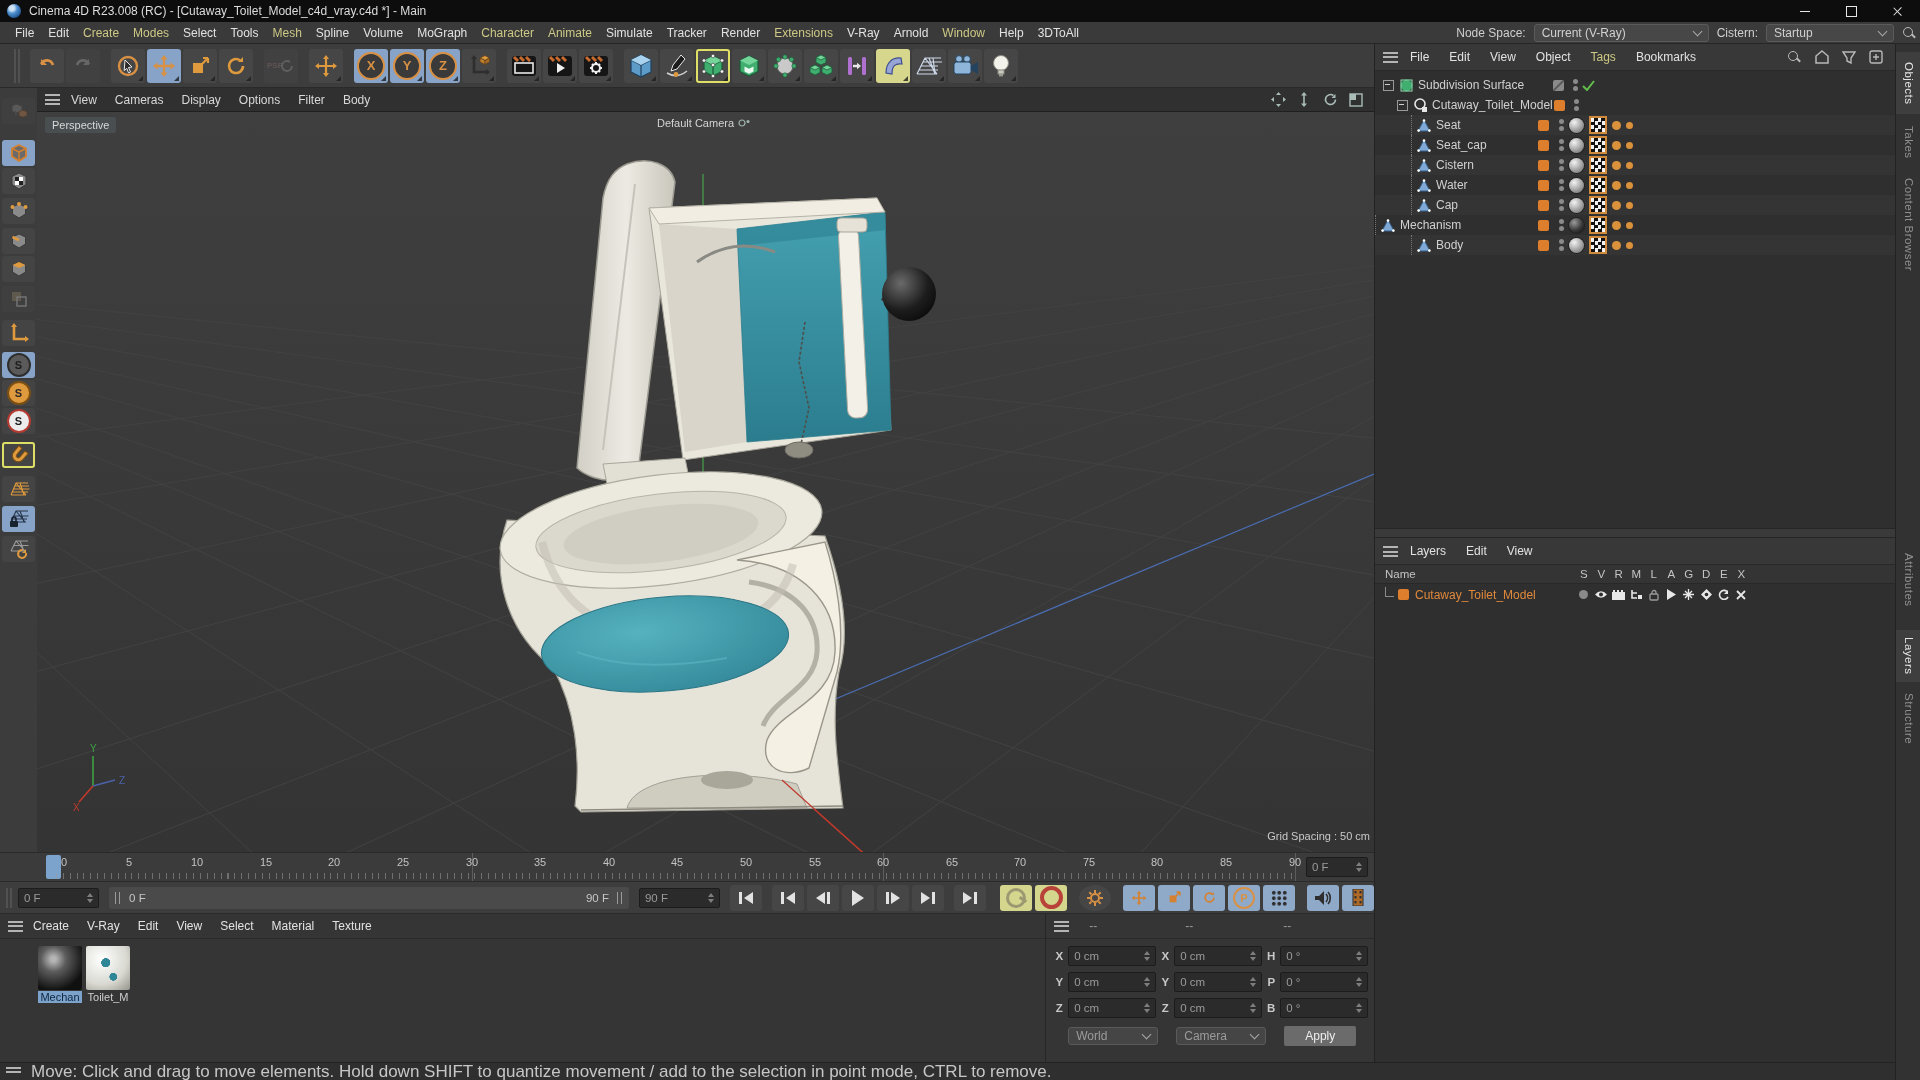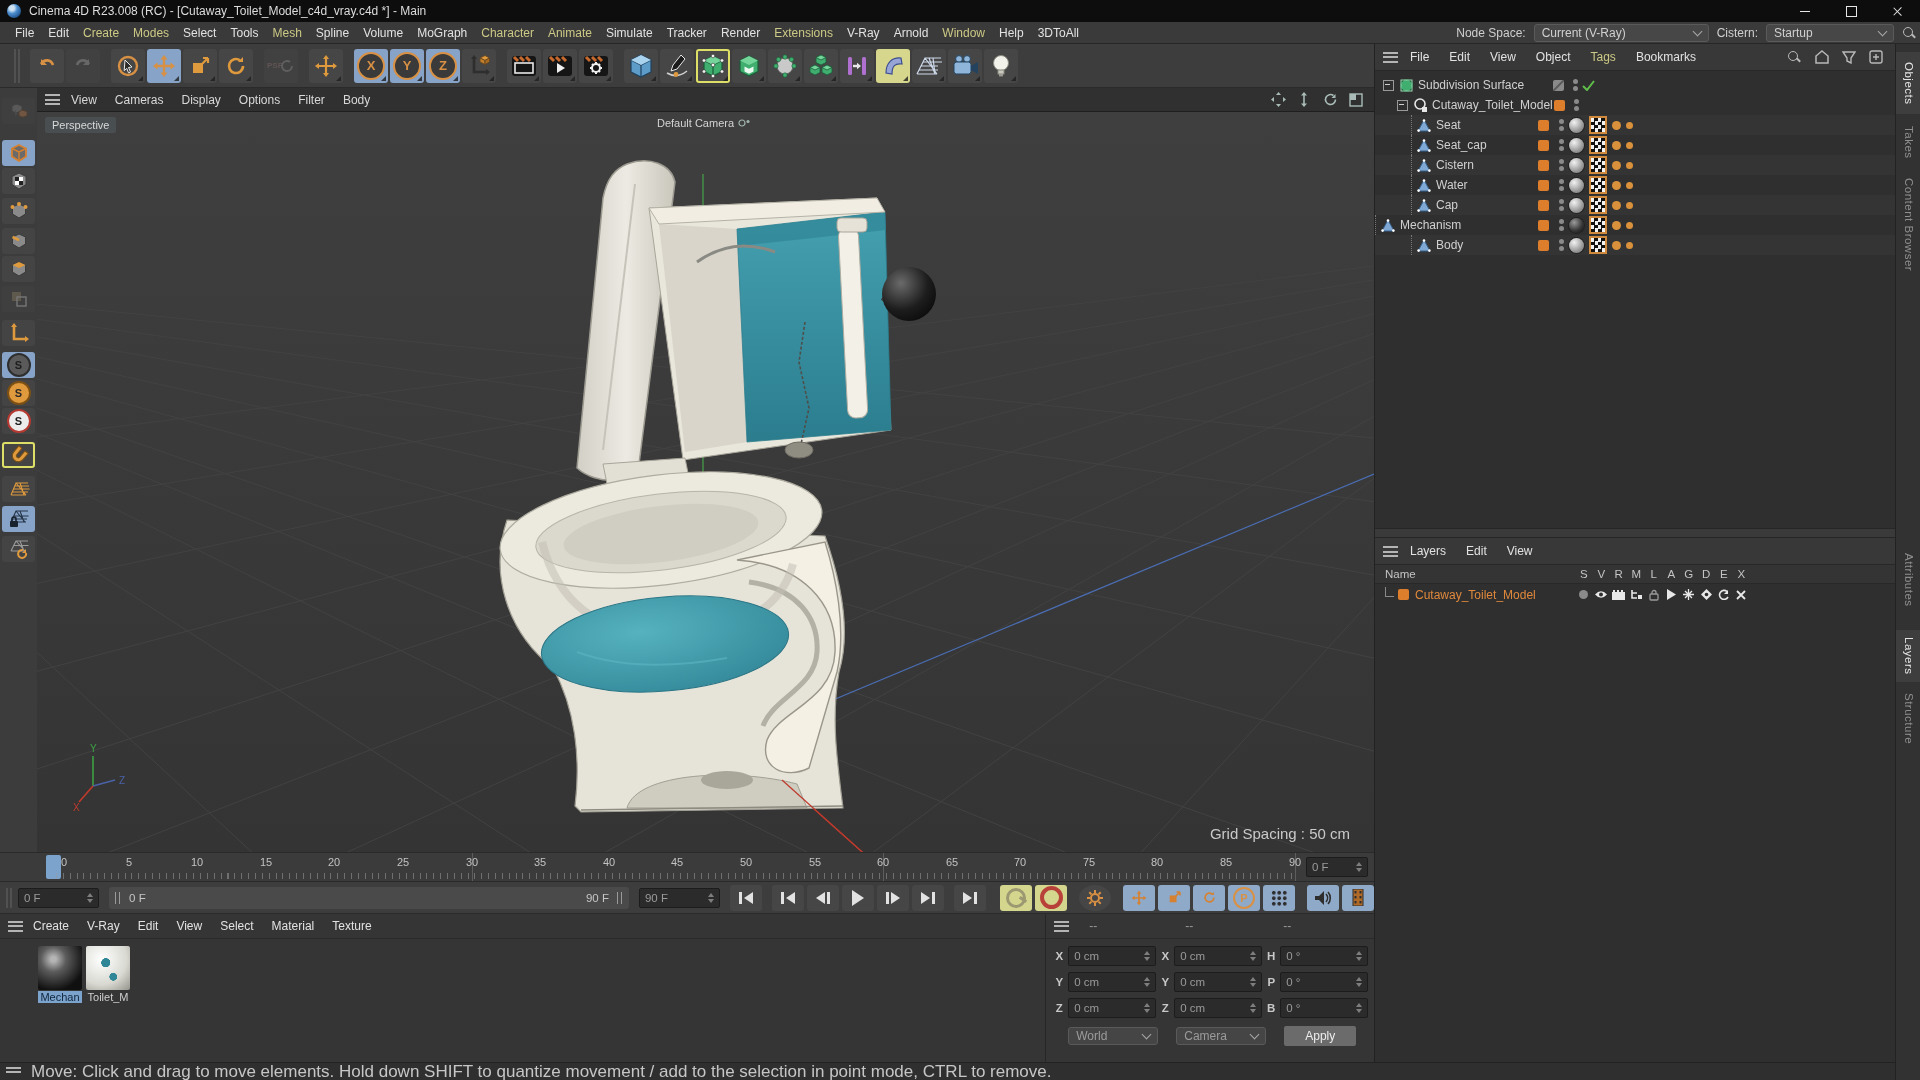--- a/index.html
+++ b/index.html
@@ -63,21 +63,21 @@
   
   .vpmenu{left:37px;top:88px;width:1337px;height:24px;background:#303030;border-bottom:1px solid #1f1f1f;
      display:flex;align-items:center;gap:4px;padding-left:8px;box-sizing:border-box;}
   .vpmenu .mi{color:#d8d8d8;}
   .vpicons{margin-left:auto;display:flex;gap:10px;padding-right:10px;}
   .vpic{width:16px;height:16px;display:flex;align-items:center;justify-content:center;}
   .canvas{left:37px;top:112px;width:1337px;height:740px;background:linear-gradient(#3f3f3f,#343434);overflow:hidden;}
   .vplabel{position:absolute;left:8px;top:5px;background:#494e51;border-radius:2px;padding:2px 7px;
      color:#d8d8d8;font-size:11px;}
   .camlabel{position:absolute;left:620px;top:5px;color:#d4d4d4;font-size:11px;display:flex;gap:4px;align-items:center;}
-  .gridspacing{position:absolute;right:24px;bottom:10px;color:#c9c9c9;font-size:15px;}
+  .gridspacing{position:absolute;right:4px;bottom:10px;color:#c9c9c9;font-size:11px;}
   .gizmo{position:absolute;left:26px;bottom:40px;width:70px;height:70px;}
   
   .rpanel{left:1374px;top:44px;width:521px;height:1018px;background:#2f2f2f;border-left:1px solid #222;
           box-sizing:border-box;}
   .pmenu{height:26px;display:flex;align-items:center;gap:4px;padding:0 8px;background:#383838;
          border-bottom:1px solid #282828;}
   .pmenu .mi{padding:0 8px;}
   .omicons{margin-left:auto;display:flex;gap:12px;align-items:center;padding-right:4px;}
   .omic{width:15px;height:15px;display:flex;align-items:center;justify-content:center;}
   .ham{width:15px;height:11px;background:repeating-linear-gradient(#b4b4b4 0 2px,transparent 2px 4.5px);flex:none;}

